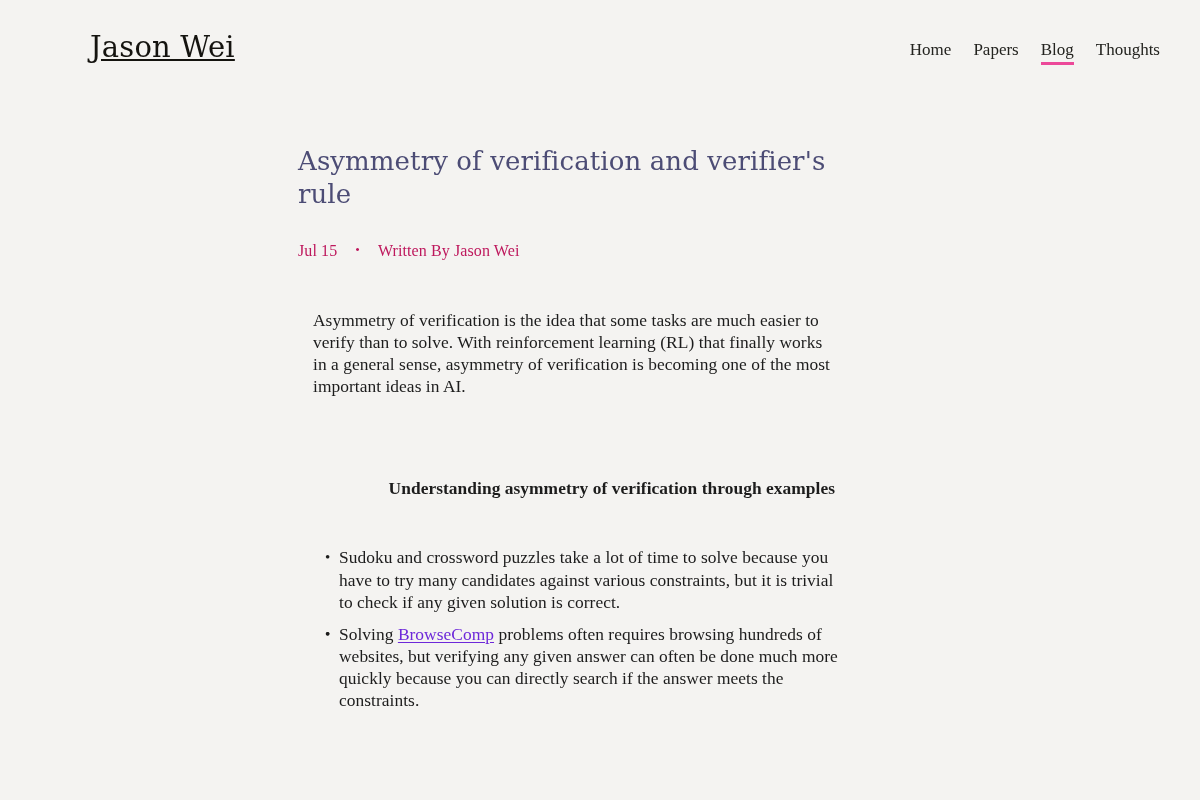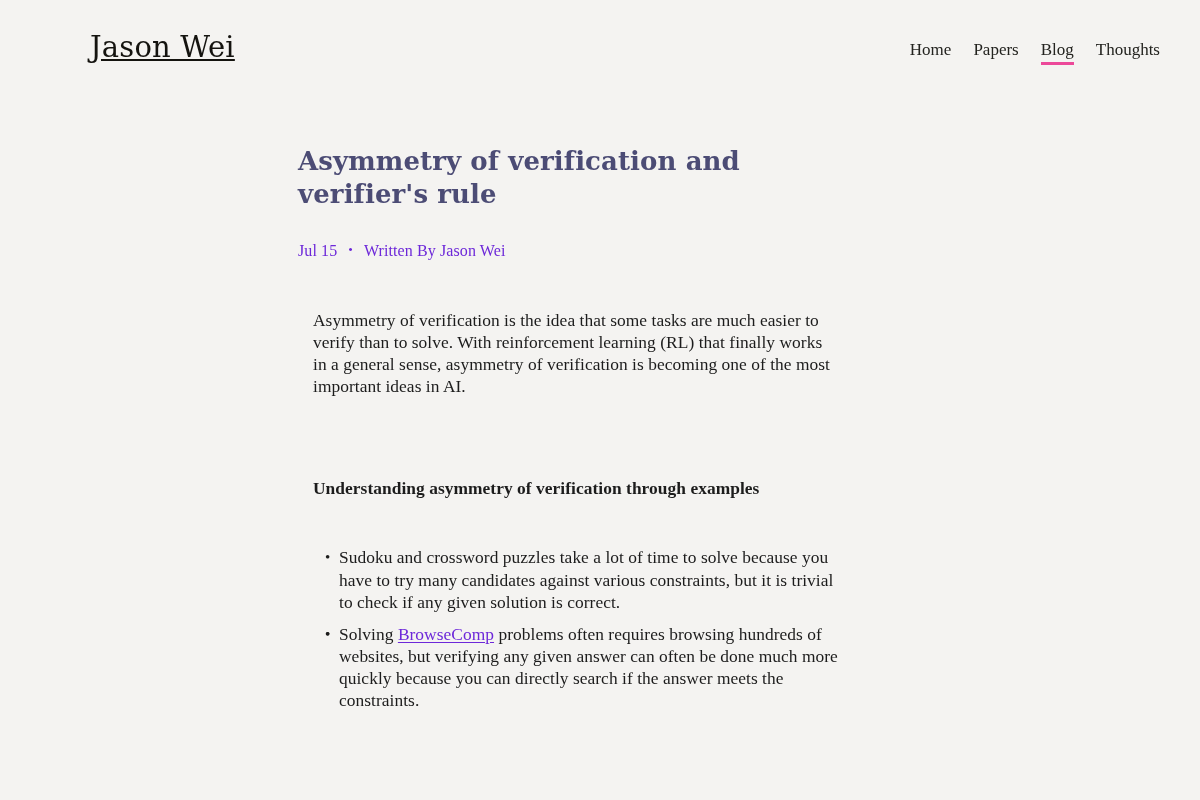--- a/index.html
+++ b/index.html
@@ -63,33 +63,33 @@
     width: 552px;
     margin: 0 auto;
     padding-left: 0;
     position: relative;
     left: -26px;
   }
   .post-title {
     margin: 45px 0 0 0;
     font-family: "DejaVu Serif", "Liberation Serif", serif;
     font-size: 26px;
-    font-weight: 700;
+    font-weight: 400;
     line-height: 1.25;
     letter-spacing: 0.1px;
     color: #4c4c75;
   }
   .post-meta {
     margin-top: 32px;
     font-size: 16px;
-    color: #6d28d9;
+    color: #be185d;
     letter-spacing: 0.1px;
     display: flex;
     align-items: baseline;
-    gap: 11px;
+    gap: 18px;
     white-space: nowrap;
   }
   .post-meta .sep {
     font-size: 13px;
     position: relative;
     top: -2px;
   }
 
   .post-body {
     margin-top: 49px;
@@ -101,20 +101,21 @@
     color: #1c1c1c;
     letter-spacing: 0.05px;
   }
   .section-heading {
     margin: 0;
     font-size: 17.4px;
     line-height: 22px;
     font-weight: 700;
     color: #121210;
     letter-spacing: 0.05px;
+    text-align: right;
   }
   .gap-lg { height: 50px; }
   .gap-sm { height: 14px; }
   .gap-md { height: 18px; }
 
   .bullet-list {
     margin: 0;
     padding: 0;
     list-style: none;
   }

